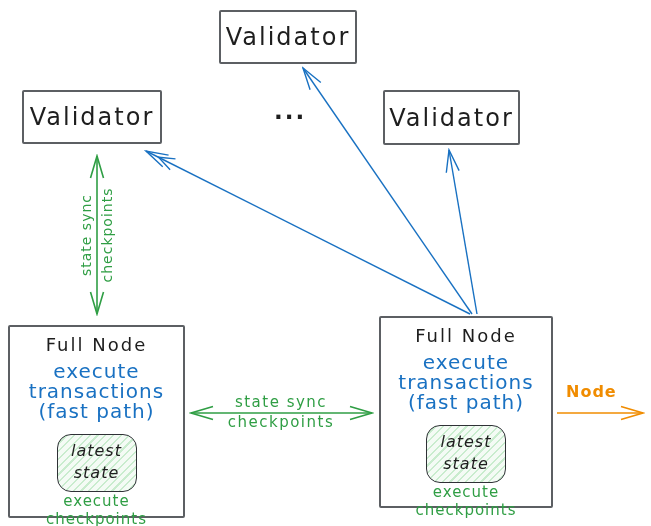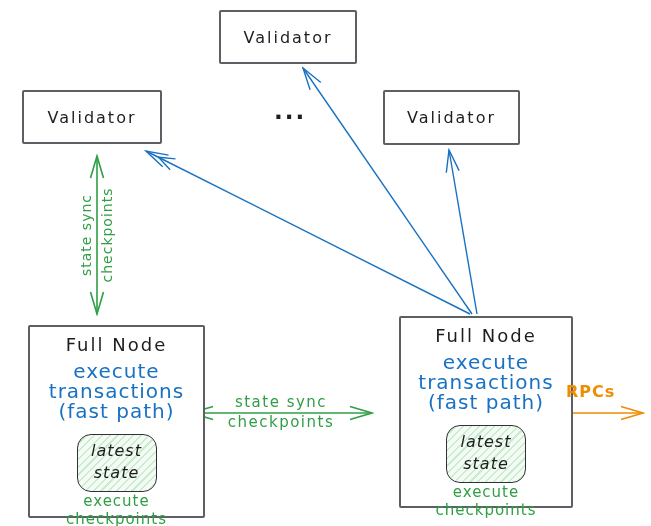--- a/index.html
+++ b/index.html
@@ -27,29 +27,28 @@
     position: absolute;
     background: #ffffff;
     border: 2px solid var(--border);
     border-radius: 2px;
     z-index: 2;
     display: flex;
     align-items: center;
     justify-content: center;
   }
   .validator {
-    font-size: 16px;
+    font-size: 24px;
     letter-spacing: 2px;
   }
   .fullnode {
     flex-direction: column;
     justify-content: flex-start;
     text-align: center;
     padding-top: 7px;
-    margin-left: 20px;
   }
   .fullnode .title {
     font-size: 18px;
     letter-spacing: 2px;
     margin-bottom: 6px;
   }
   .fullnode .exec {
     color: var(--blue);
     font-size: 20px;
     letter-spacing: 1px;
@@ -201,15 +200,15 @@
     <span class="line-block">state sync</span>
     <span class="line-block">checkpoints</span>
   </div>
 
   <div class="label" id="horizontal-sync-label">
     <span class="line-block">state sync</span>
     <span class="line-block">checkpoints</span>
   </div>
 
 
-  <div class="label" id="rpcs-label">RPCs</div>
+  <div class="label" id="rpcs-label">Node</div>
 
 </div>
 
 </body></html>

